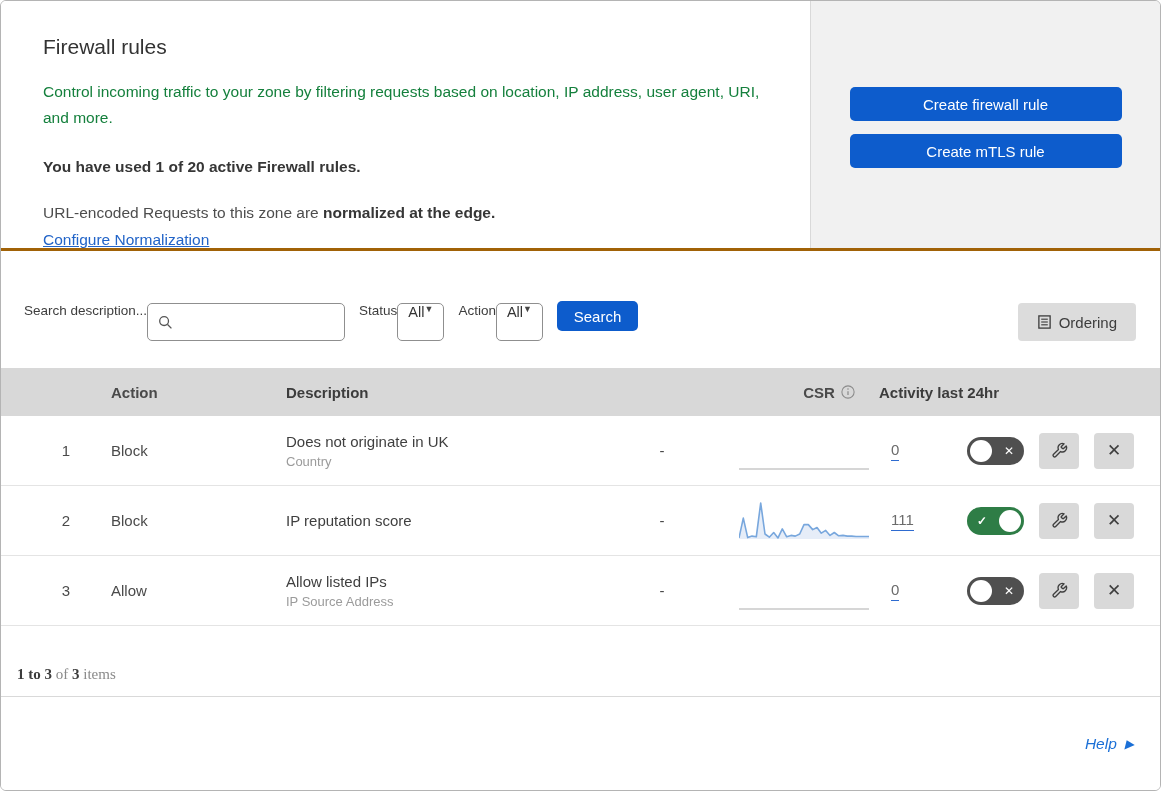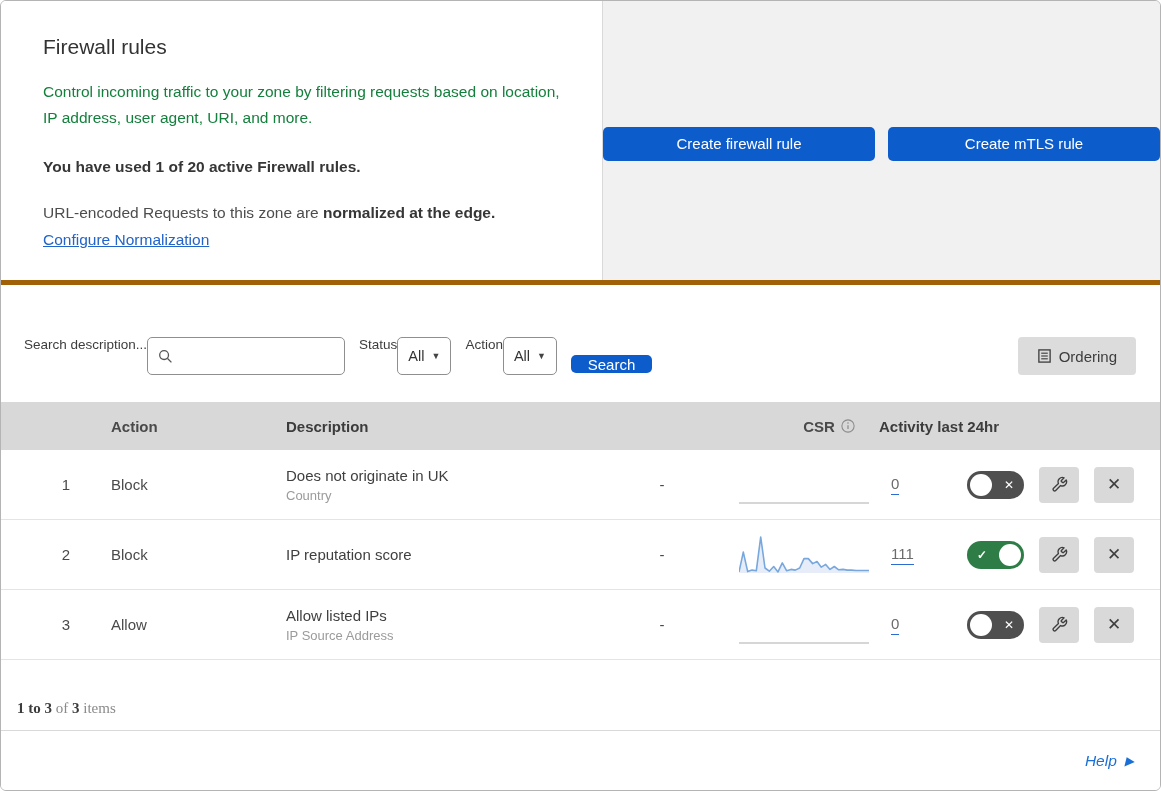--- a/index.html
+++ b/index.html
@@ -2,40 +2,40 @@
 <html><head>
 <meta charset="utf-8">
 <style>
   * { margin:0; padding:0; box-sizing:border-box; }
   body { background:#fff; font-family:"Liberation Sans", sans-serif; }
   .card{
     width:1161px; height:791px; border:1px solid #b4b4b4; border-radius:6px;
     overflow:hidden; background:#fff; display:flex; flex-direction:column;
   }
   
-  .top{ display:flex; height:284px; flex:0 0 auto; border-bottom:5px solid #a16207; }
+  .top{ display:flex; height:250px; flex:0 0 auto; border-bottom:3px solid #a16207; }
   .top-left{ width:810px; padding:34px 42px 0 42px; border-right:1px solid #d9d9d9; background:#fff; }
   .page-title{ font-size:21px; font-weight:500; color:#333; margin-bottom:20px; }
   .desc{ font-size:15.5px; color:#15803d; line-height:1.68; max-width:735px; }
   .usage{ font-size:15.5px; font-weight:700; color:#363636; margin-top:27px; }
   .norm{ font-size:15.5px; color:#4d4d4d; margin-top:28px; }
   .norm b{ color:#363636; }
   .cfg-link{ display:inline-block; margin-top:9px; font-size:15.5px; color:#2264c8; text-decoration:underline; cursor:pointer; }
-  .top-right{ flex:1; background:#f1f1f1; display:flex; flex-direction:row; align-items:center; justify-content:center; gap:13px; padding-top:6px; }
+  .top-right{ flex:1; background:#f1f1f1; display:flex; flex-direction:column; align-items:center; justify-content:center; gap:13px; padding-top:6px; }
   .btn-primary{ background:#0d5ccc; color:#fff; border:none; border-radius:5px; font-size:15px; font-family:inherit; cursor:pointer; }
   .panel-btn{ width:272px; height:34px; }
   
   .filterbar{ height:117px; flex:0 0 auto; display:flex; align-items:flex-end; padding:0 24px 27px 23px; background:#fff; }
   .fgroup{ display:flex; flex-direction:row; margin-right:14px; }
   .flabel{ font-size:13.5px; color:#3d3d3d; margin-bottom:9px; }
   .searchbox{ width:198px; height:38px; border:1px solid #8f8f8f; border-radius:5px; display:flex; align-items:center; padding:0 10px; background:#fff; }
   .searchbox input{ border:none; outline:none; flex:1; min-width:0; font-size:14px; font-family:inherit; margin-left:6px; }
-  .select{ height:38px; min-width:46px; border:1px solid #8f8f8f; border-radius:5px; display:flex; align-items:center; justify-content:center; gap:7px; font-size:14.5px; color:#333; padding:0 10px; background:#fff; cursor:pointer; }
+  .select{ height:38px; min-width:46px; border:1px solid #8f8f8f; border-radius:5px; display:flex; align-items:flex-start; justify-content:center; font-size:14.5px; color:#333; padding:0 10px; background:#fff; cursor:pointer; }
   .arrow{ font-size:9px; color:#444; }
-  .search-btn{ width:81px; height:18px; margin-bottom:2px; }
+  .search-btn{ width:81px; height:30px; margin-bottom:10px; }
   .ordering-btn{ margin-left:auto; height:38px; background:#dcdcdc; border:none; border-radius:4px; display:flex; align-items:center; gap:7px; padding:0 19px; font-size:15px; color:#3d3d3d; font-family:inherit; cursor:pointer; }
   
   .thead{ height:48px; flex:0 0 auto; background:#d8d8d8; display:flex; align-items:center; font-size:15px; font-weight:700; color:#3c3c3c; }
   .trow{ height:70px; flex:0 0 auto; display:flex; align-items:center; border-bottom:1px solid #e4e4e4; background:#fff; }
   .c-num{ flex:0 0 110px; text-align:center; padding-left:20px; font-size:15px; color:#4a4a4a; }
   .c-action{ flex:0 0 175px; font-size:15px; color:#4a4a4a; }
   .c-desc{ flex:1; min-width:0; }
   .d1{ font-size:15px; color:#3f3f3f; }
   .d2{ font-size:13px; color:#9b9b9b; margin-top:4px; }
   .c-csr{ flex:0 0 100px; text-align:left; font-size:15px; color:#4a4a4a; display:flex; align-items:center; justify-content:center; gap:6px; }

